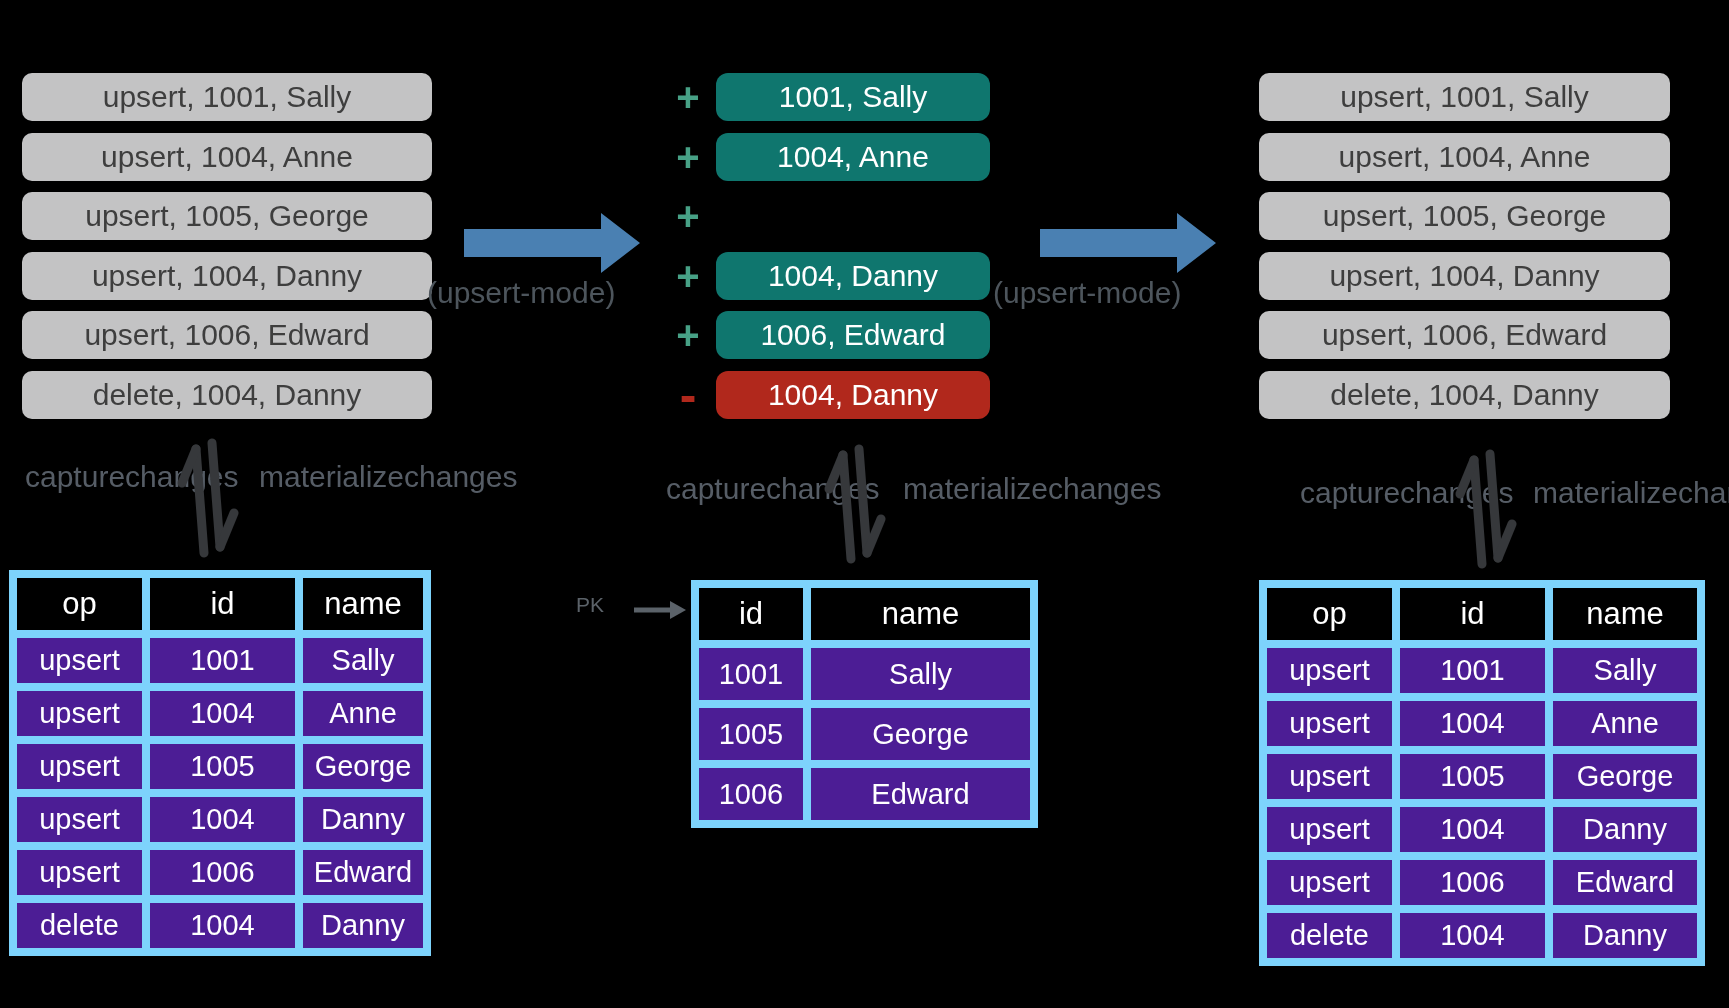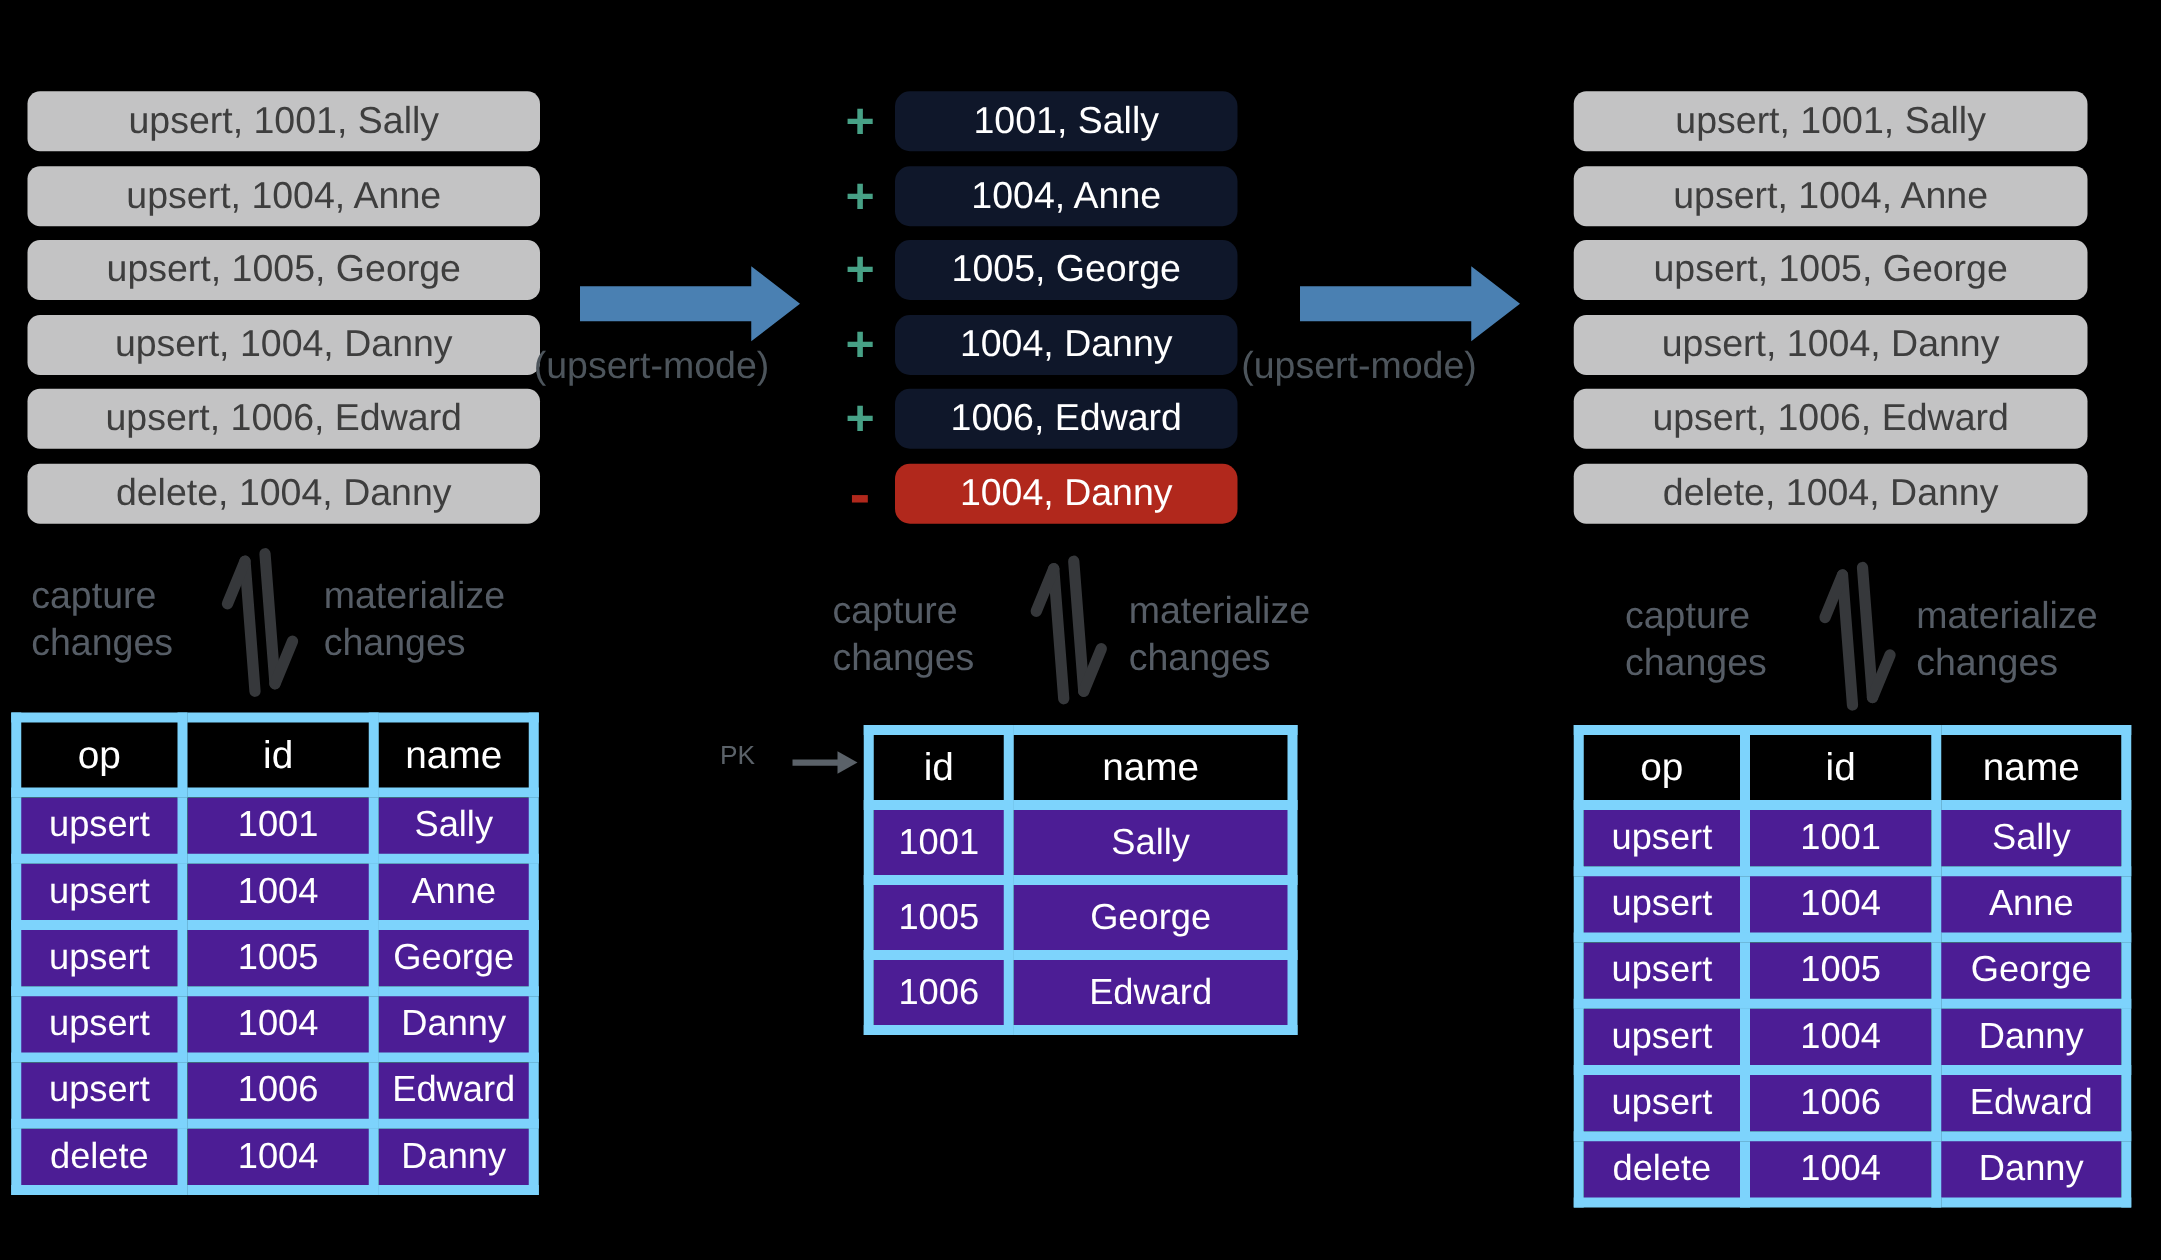--- a/index.html
+++ b/index.html
@@ -11,29 +11,29 @@
   .log-row{height:48px;background:#c3c3c4;border-radius:10px;display:flex;align-items:center;justify-content:center;
            color:#3e3e3e;font-size:30px;white-space:nowrap;}
 
   
   .mid-row{display:flex;align-items:center;height:48px;}
   .sign{width:56px;text-align:center;font-weight:700;line-height:48px;}
   .sign.plus{color:#47a186;font-size:40px;}
   .sign.minus{color:#b1281c;font-size:50px;}
   .pill{flex:1;height:48px;border-radius:12px;display:flex;align-items:center;justify-content:center;
         color:#fff;font-size:30px;white-space:nowrap;}
-  .pill.add{background:#0f172a;}
+  .pill.add{background:#0f766e;}
   .pill.remove{background:#b1281c;}
 
   
   .fat-arrow{position:absolute;}
   .mode-label{position:absolute;width:250px;text-align:left;color:#4d555c;font-size:30px;white-space:nowrap;}
 
   
-  .flow-label{position:absolute;color:#565d66;font-size:30px;line-height:38px;display:flex;flex-direction:column;white-space:nowrap;}
+  .flow-label{position:absolute;color:#565d66;font-size:30px;line-height:38px;display:flex;flex-direction:row;white-space:nowrap;}
   .flow-icon{position:absolute;}
 
   
   .pk-label{position:absolute;color:#5b6269;font-size:21px;}
   .pk-arrow{position:absolute;}
 
   
   table.dbtable{position:absolute;border-collapse:collapse;table-layout:fixed;}
   .dbtable th,.dbtable td{border:8px solid #7dd3fc;text-align:center;color:#fff;font-weight:400;padding:0;overflow:hidden;}
   .dbtable th{background:#000;height:52px;font-size:31px;}
@@ -127,21 +127,20 @@
     <div class="mid-row">
       <span class="sign plus">+</span>
       <div class="pill add">1001, Sally</div>
     </div>
     <div class="mid-row">
       <span class="sign plus">+</span>
       <div class="pill add">1004, Anne</div>
     </div>
     <div class="mid-row">
       <span class="sign plus">+</span>
-      <div class="pill add">1005, George</div>
     </div>
     <div class="mid-row">
       <span class="sign plus">+</span>
       <div class="pill add">1004, Danny</div>
     </div>
     <div class="mid-row">
       <span class="sign plus">+</span>
       <div class="pill add">1006, Edward</div>
     </div>
     <div class="mid-row">

